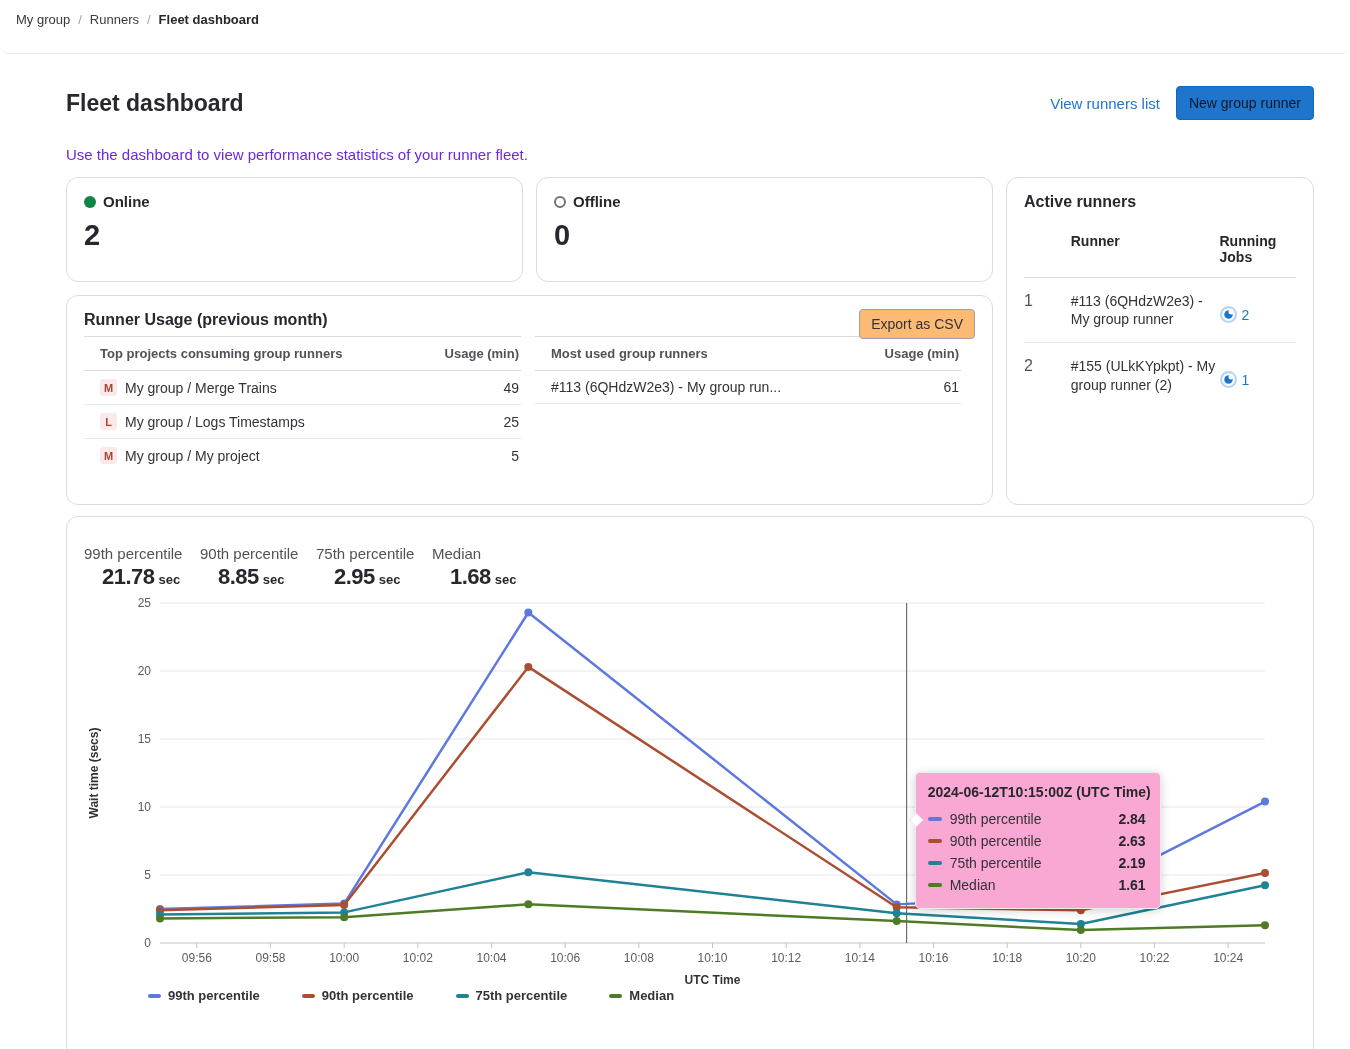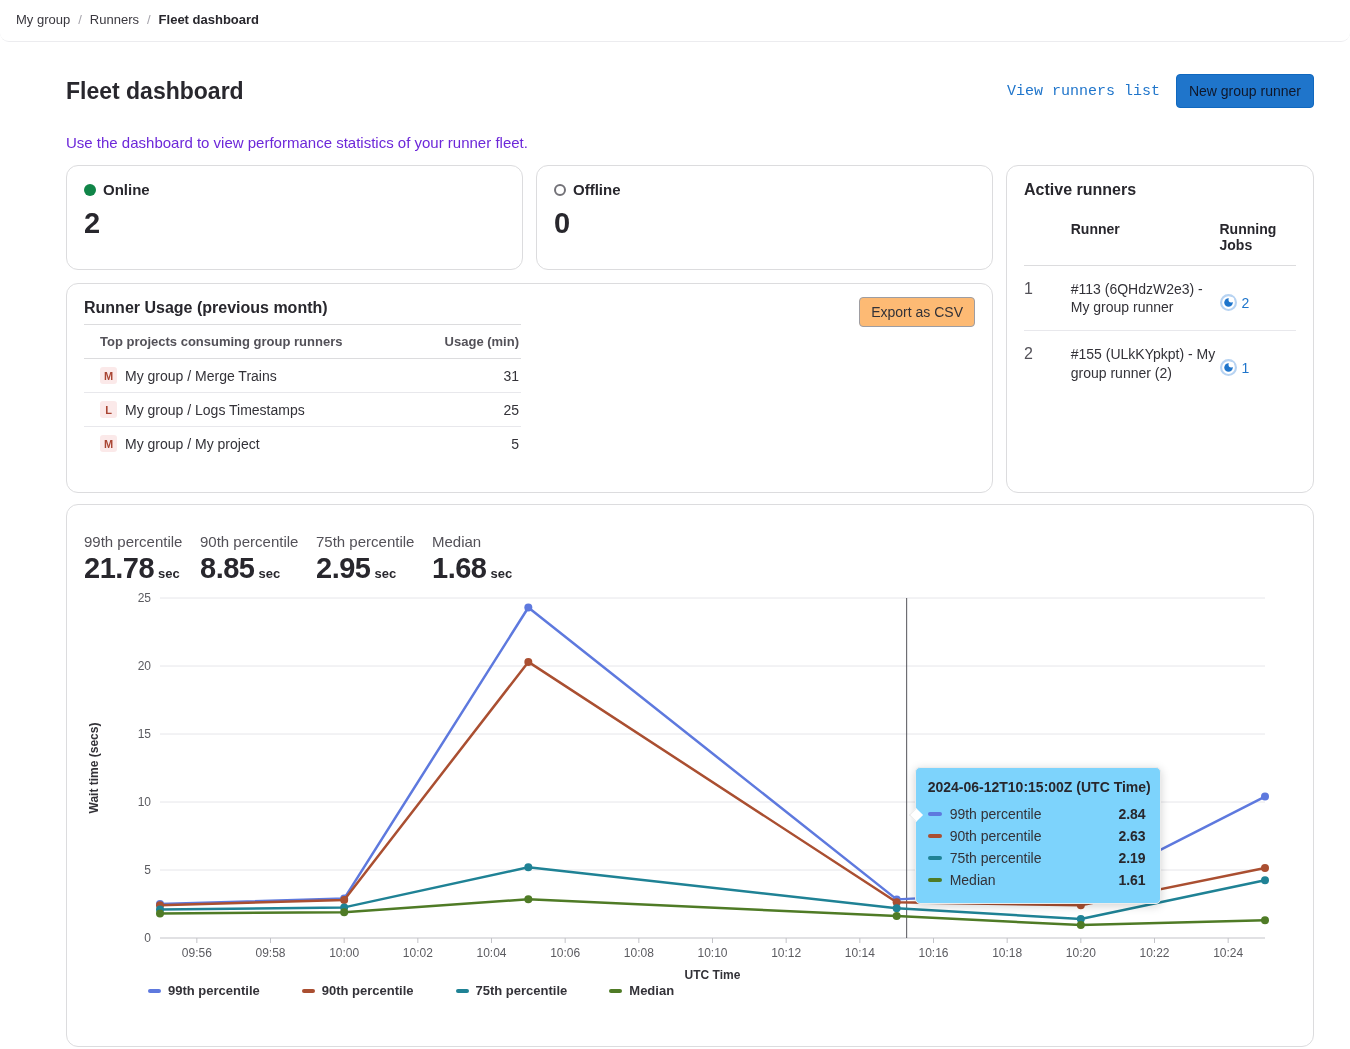--- a/index.html
+++ b/index.html
@@ -1,32 +1,32 @@
 <!DOCTYPE html>
 <html><head>
 <meta charset="utf-8">
 <style>
   * { margin:0; padding:0; box-sizing:border-box; }
   html,body { width:1350px; height:1049px; background:#fff; }
   body { font-family:"Liberation Sans","DejaVu Sans",sans-serif; color:#28272d; font-size:14px; }
 
   
-  .breadcrumb-bar { display:flex; align-items:flex-start; gap:8px; padding:12px 16px 14px 16px;
+  .breadcrumb-bar { display:flex; align-items:flex-start; gap:8px; padding:12px 16px 26px 16px;
                     border-bottom:1px solid #ececef; font-size:13px;border-radius:9px; }
   .crumb { color:#3a383f; text-decoration:none; cursor:pointer; }
   .crumb-sep { color:#a5a3ab; }
   .crumb-current { font-weight:700; color:#28272d; }
 
   .content { padding:18px 36px 0 66px; }
 
   
   .page-header { display:flex; align-items:center; justify-content:space-between; margin-top:14px; }
   .page-title { font-size:23px; font-weight:700; color:#28272d; }
   .header-actions { display:flex; align-items:center; gap:16px; }
-  .link-btn { color:#1f75cb; font-size:15px; text-decoration:none; cursor:pointer;font-family:Liberation Mono, monospace; }
+  .link-btn { color:#1f75cb; font-size:15px; text-decoration:none; cursor:pointer; }
   .primary-btn { background:#1f75cb; color:#0f172a; border:1px solid #1068bf; border-radius:4px;
                  padding:8px 12px; font-size:14px; font-weight:400; cursor:pointer;
                  font-family:inherit; }
   .page-desc { margin-top:26px; font-size:15px; color:#6d28d9; }
 
   
   .cards-grid { display:grid; grid-template-columns:457px 457px 308px; gap:13px; margin-top:14px; }
   .card { border:1px solid #dcdcde; border-radius:12px; background:#fff; }
   .status-card { padding:15px 17px; height:105px; }
   .status-head { display:flex; align-items:center; gap:7px; font-size:15px; font-weight:700; }
@@ -65,31 +65,31 @@
   
   .wait-card { margin-top:11px; width:1248px; padding:15px 17px 10px 17px; height:543px; }
   .wait-head { display:flex; align-items:center; gap:7px; }
   .help-icon { width:15px; height:15px; border-radius:50%; border:1.5px solid #1f75cb; color:#1f75cb;
                font-size:10px; font-weight:700; display:flex; align-items:center; justify-content:center;
                cursor:pointer; }
   .stats-row { display:flex; margin-top:13px; }
   .stat { width:116px; }
   .stat-label { font-size:15px; color:#535158; }
   .stat-value-row { margin-top:2px; display:flex; align-items:baseline; gap:4px; }
-  .stat-value { font-size:29px; font-weight:700; letter-spacing:-0.5px; }
+  .stat-value { font-size:22px; font-weight:700; letter-spacing:-0.5px;margin-left:18px; }
   .stat-unit { font-size:13px; font-weight:700; }
 
   .chart-wrap { position:relative; margin-top:6px; width:1212px; height:425px; }
   .chart-svg { position:absolute; left:0; top:0; }
   .chart-legend { position:absolute; left:64px; top:392px; display:flex; gap:42px; }
   .legend-item { display:flex; align-items:center; gap:7px; cursor:pointer; }
   .legend-chip { width:13px; height:4px; border-radius:2px; }
   .legend-label { font-size:13px; font-weight:700; color:#333238; }
 
-  .chart-tooltip { position:absolute; top:176px; width:246px; background:#7dd3fc; border:1px solid #ebebeb;
+  .chart-tooltip { position:absolute; top:176px; width:246px; background:#f9a8d4; border:1px solid #ebebeb;
                    border-radius:5px; box-shadow:0 2px 10px rgba(0,0,0,0.18); padding:11px 14px 12px 12px;
                    z-index:5; }
   .chart-tooltip::before { content:""; position:absolute; left:-5px; top:42px; width:9px; height:9px;
                    background:#fff; border-left:1px solid #ebebeb; border-bottom:1px solid #ebebeb;
                    transform:rotate(45deg); }
   .tt-title { font-size:14px; font-weight:700; margin-bottom:8px; white-space:nowrap; }
   .tt-row { display:flex; align-items:center; gap:8px; height:22px; font-size:14px; color:#333238; }
   .tt-chip { width:14px; height:4px; border-radius:2px; flex:none; }
   .tt-value { margin-left:auto; font-weight:700; color:#28272d; }
 </style>
@@ -189,21 +189,21 @@
             </tr>
           </thead>
           <tbody>
             <tr>
               <td>
                   <span class="proj-cell">
                     <span class="avatar">M</span>
                     <span>My group / Merge Trains</span>
                   </span>
                 </td>
-              <td class="num">31</td>
+              <td class="num">49</td>
             </tr>
             <tr>
               <td>
                   <span class="proj-cell">
                     <span class="avatar">L</span>
                     <span>My group / Logs Timestamps</span>
                   </span>
                 </td>
               <td class="num">25</td>
             </tr>
@@ -212,20 +212,34 @@
                   <span class="proj-cell">
                     <span class="avatar">M</span>
                     <span>My group / My project</span>
                   </span>
                 </td>
               <td class="num">5</td>
             </tr>
           </tbody>
         </table>
 
+        <table class="u-table" style="align-self:start;">
+          <thead>
+            <tr>
+              <th>Most used group runners</th>
+              <th class="num" style="width:90px;">Usage (min)</th>
+            </tr>
+          </thead>
+          <tbody>
+            <tr>
+              <td>#113 (6QHdzW2e3) - My group run...</td>
+              <td class="num">61</td>
+            </tr>
+          </tbody>
+        </table>
 
       </div>
     </div>
   </div>
 
   <div class="card wait-card">
 
     <div class="stats-row">
       <div class="stat">
         <div class="stat-label">99th percentile</div>

